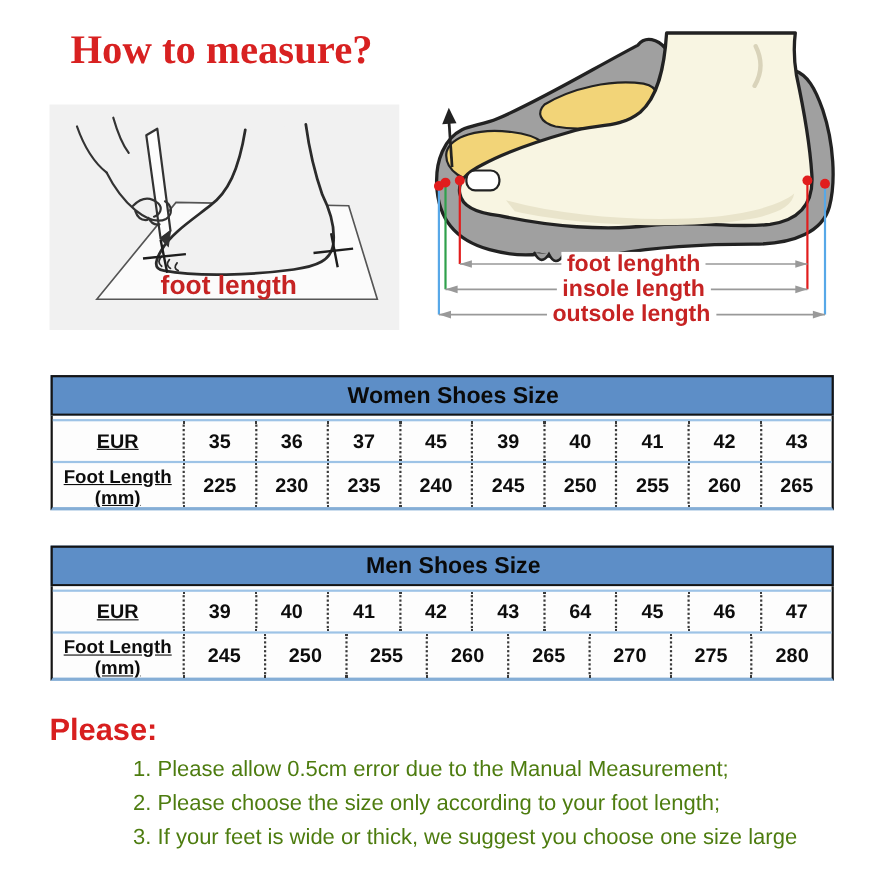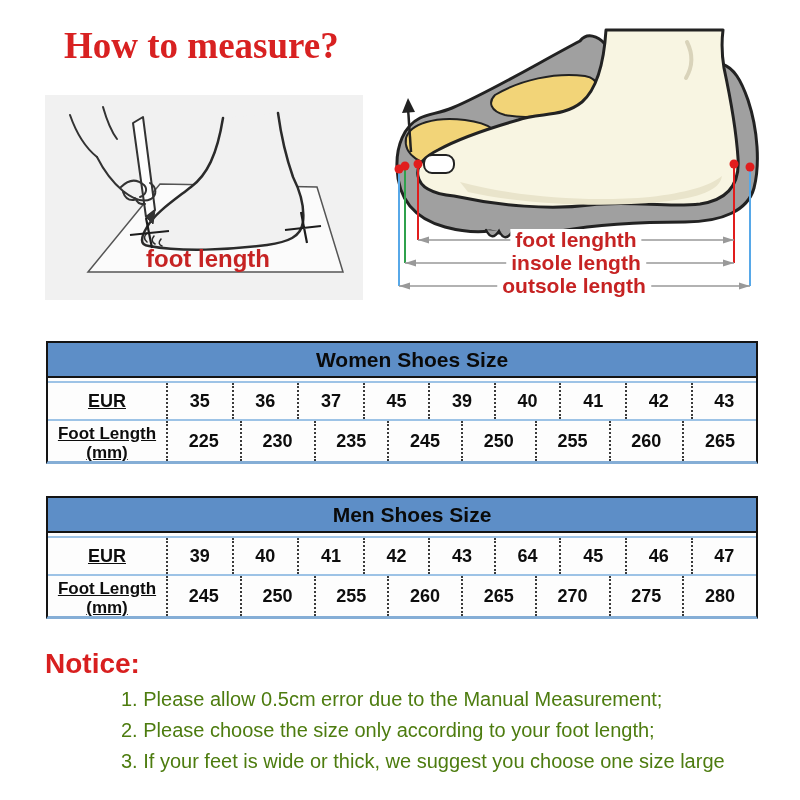--- a/index.html
+++ b/index.html
@@ -172,20 +172,21 @@
         <div class="cell">43</div>
       </div>
       <div class="tbl-row row-foot">
         <div class="cell label-cell">
           <span class="l1">Foot Length</span>
           <span class="l2">(mm)</span>
         </div>
         <div class="cell">225</div>
         <div class="cell">230</div>
         <div class="cell">235</div>
+        <div class="cell">240</div>
         <div class="cell">245</div>
         <div class="cell">250</div>
         <div class="cell">255</div>
         <div class="cell">260</div>
         <div class="cell">265</div>
       </div>
     </div>
   </div>
 
   <div class="size-table" style="top:496px;">
@@ -213,20 +214,20 @@
         <div class="cell">255</div>
         <div class="cell">260</div>
         <div class="cell">265</div>
         <div class="cell">270</div>
         <div class="cell">275</div>
         <div class="cell">280</div>
       </div>
     </div>
   </div>
 
-  <h2 class="notice-heading">Notice:</h2>
+  <h2 class="notice-heading">Please:</h2>
   <div class="notice-list">
     <div class="notice-item">1. Please allow 0.5cm error due to the Manual Measurement;</div>
     <div class="notice-item">2. Please choose the size only according to your foot length;</div>
     <div class="notice-item">3. If your feet is wide or thick, we suggest you choose one size large</div>
   </div>
 
 </div>
 
 </body></html>

